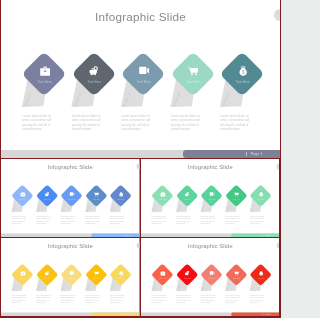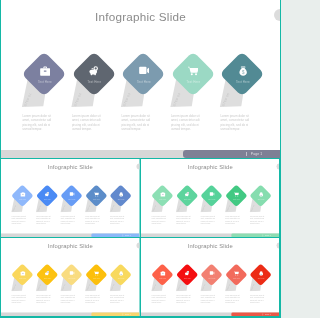--- a/index.html
+++ b/index.html
@@ -1,20 +1,20 @@
 <!DOCTYPE html>
 <html><head>
 <meta charset="utf-8">
 <title>Infographic Slide</title>
 <style>
   html,body{margin:0;padding:0;}
   body{width:281px;height:318px;background:#e9eeec;
        font-family:"Liberation Sans",sans-serif;overflow:hidden;
        -webkit-font-smoothing:antialiased;}
-  .page{position:relative;width:281px;height:318px;background:#14b8a6;}
+  .page{position:relative;width:281px;height:318px;background:#7f1d1d;}
 
   .slide-frame{position:absolute;overflow:hidden;}
   .slide{position:absolute;left:0;top:0;width:279px;height:158px;
          background:#ffffff;transform-origin:0 0;overflow:hidden;}
 
   .slide-title{position:absolute;left:0;top:10.1px;width:279px;text-align:center;
         font-size:11.7px;color:#8b8b8b;letter-spacing:.22px;white-space:nowrap;}
 
   .corner-dot{position:absolute;right:-6.2px;top:9.3px;width:12.1px;height:12.1px;
         border-radius:50%;background:#dcdcdc;}

